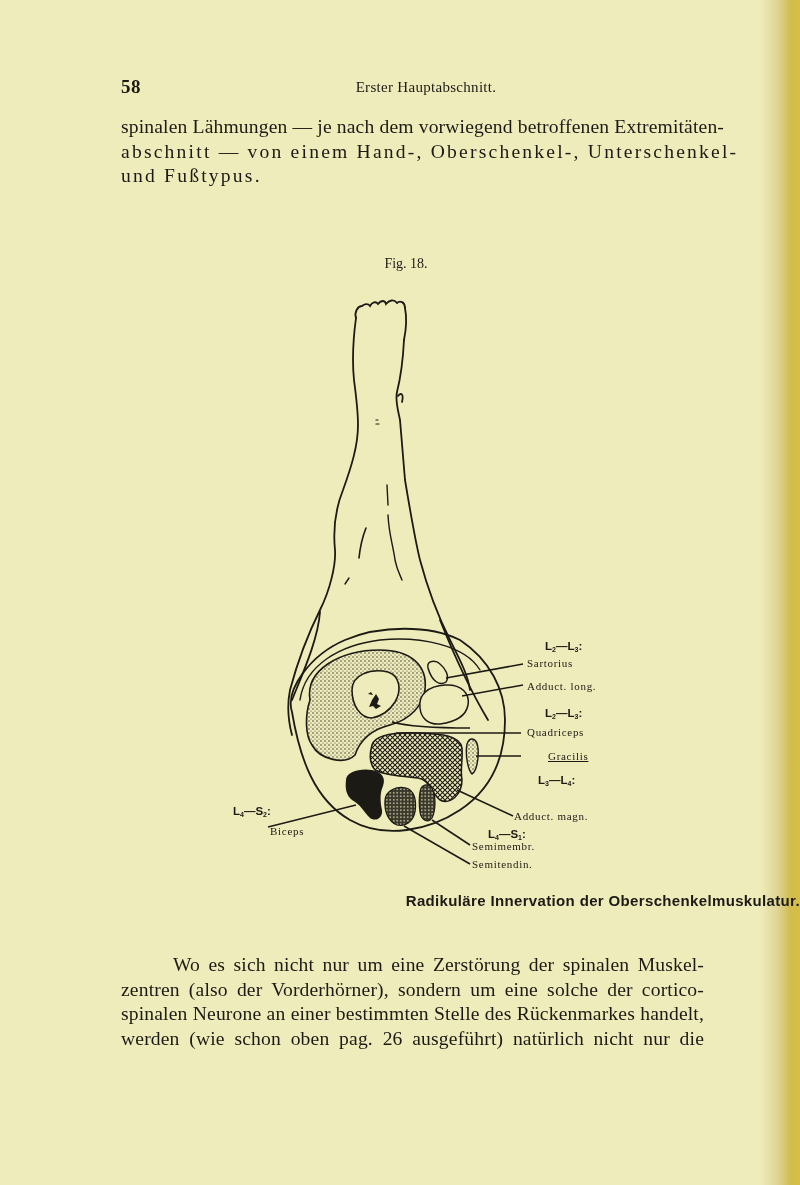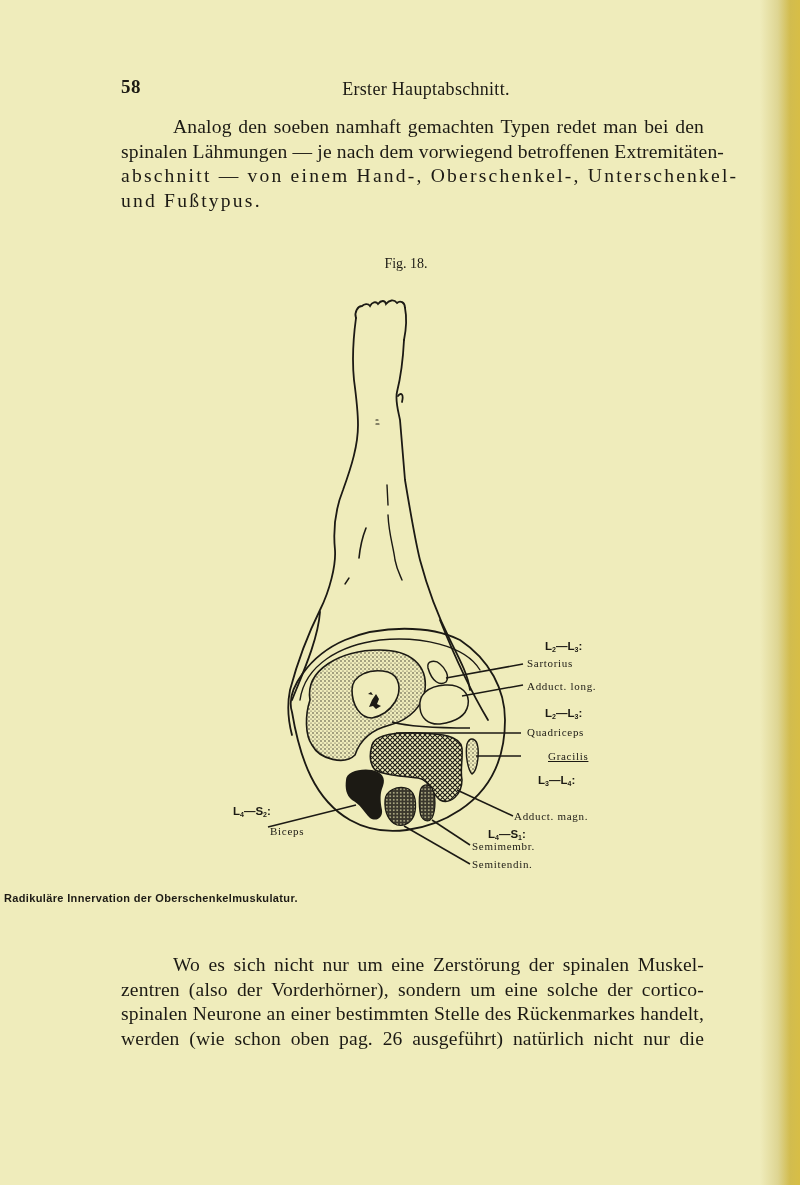--- a/index.html
+++ b/index.html
@@ -16,44 +16,44 @@
         #efecbb;
     }
     .header {
       position: absolute; top: 76px; left: 121px; width: 580px; height: 24px;
     }
     .page-number {
       position: absolute; left: 0; top: 0; font-size: 19px; letter-spacing: 0.5px; font-weight: bold;
     }
     .running-title {
       position: absolute; left: 0; right: 0; top: 3px; text-align: center;
-      font-size: 18px; letter-spacing: 0.3px; padding-left: 30px;
+      font-size: 15px; letter-spacing: 0.3px; padding-left: 30px;
     }
     .para {
       position: absolute; left: 121px; width: 583px;
       font-size: 19.6px; line-height: 24.5px; text-align: justify;
       letter-spacing: 0.15px;
     }
     .para .line { display: block; text-align-last: justify; white-space: nowrap; }
     .para .line.last { text-align-last: left; }
     .para .indent { padding-left: 52px; }
     .spaced { letter-spacing: 2.2px; }
     .para1 { top: 115px; }
     .para2 { top: 953px; }
     .fig-label {
       position: absolute; top: 256px; left: 8px; right: 0; text-align: center;
       font-size: 14px; padding-left: 4px;
     }
     .figure {
       position: absolute; left: 0; top: 0; width: 800px; height: 1185px;
     }
     .caption {
-      position: absolute; top: 892px; left: 0; right: 0; text-align: left;
+      position: absolute; top: 892px; left: 0; right: 0; text-align: right;
       font-family: "Liberation Sans", "DejaVu Sans", sans-serif;
-      font-weight: bold; font-size: 11px; letter-spacing: 0.35px; padding-left: 4px;
+      font-weight: bold; font-size: 15px; letter-spacing: 0.35px; padding-left: 22px;
     }
     .lbl {
       position: absolute; font-size: 11px; letter-spacing: 0.7px; white-space: nowrap;
     }
     .root {
       position: absolute; font-family: "Liberation Sans", "DejaVu Sans", sans-serif;
       font-weight: bold; font-size: 11.5px; white-space: nowrap;
     }
     .root sub { font-size: 7px; vertical-align: -2px; }
   </style>
@@ -61,21 +61,20 @@
 <body>
 
 <div class="page-bg"></div>
 
 <div class="header">
   <span class="page-number">58</span>
   <span class="running-title">Erster Hauptabschnitt.</span>
 </div>
 
 <div class="para para1">
-  <span class="line indent">Analog den soeben namhaft gemachten Typen redet man bei den</span>
   <span class="line">spinalen Lähmungen — je nach dem vorwiegend betroffenen Extremitäten-</span>
   <span class="line spaced">abschnitt — von einem Hand-, Oberschenkel-, Unterschenkel-</span>
   <span class="line last spaced">und Fußtypus.</span>
 </div>
 
 <div class="fig-label">Fig. 18.</div>
 
 <svg class="figure" viewBox="0 0 800 1185" width="800" height="1185">
   <defs>
     <pattern id="dots" width="4" height="4" patternUnits="userSpaceOnUse">

